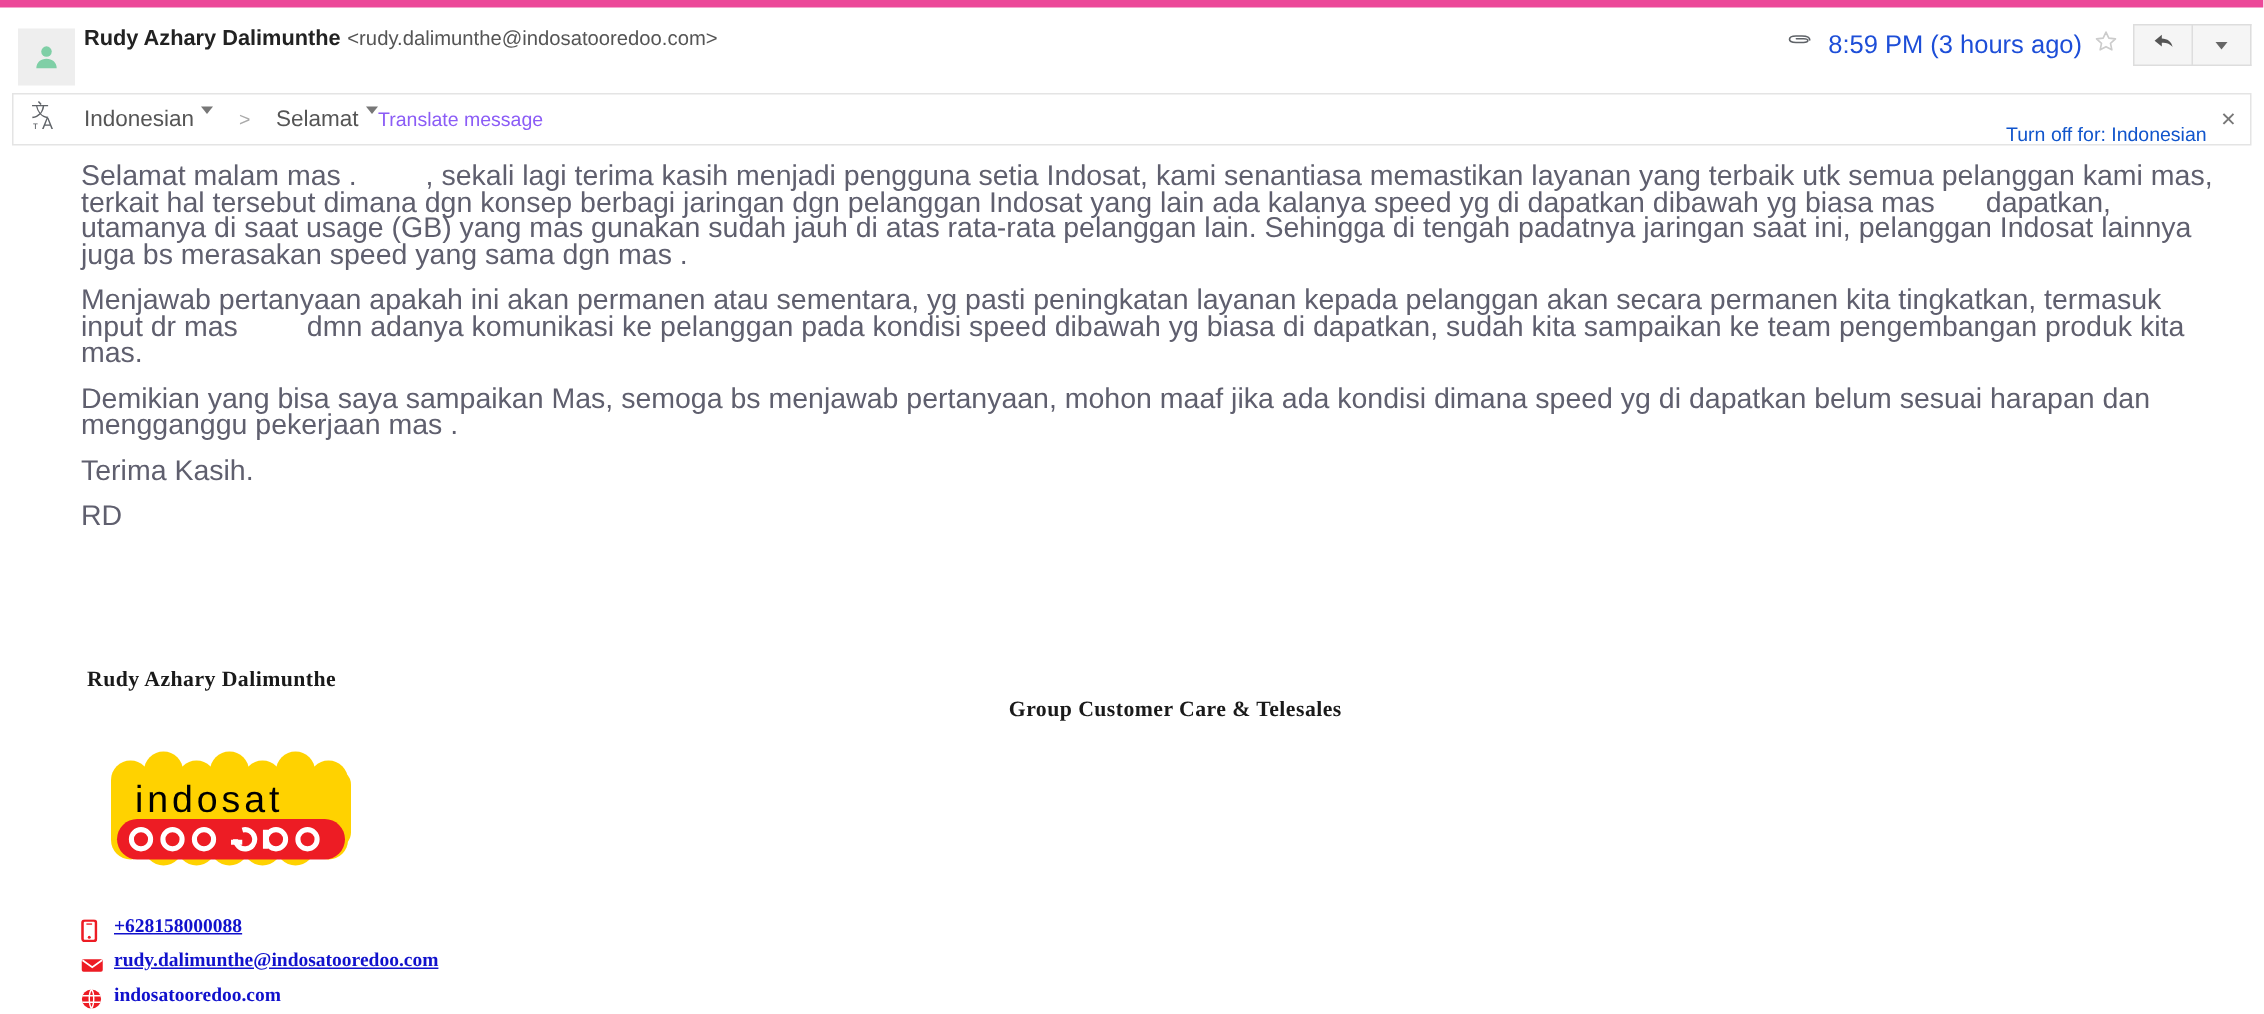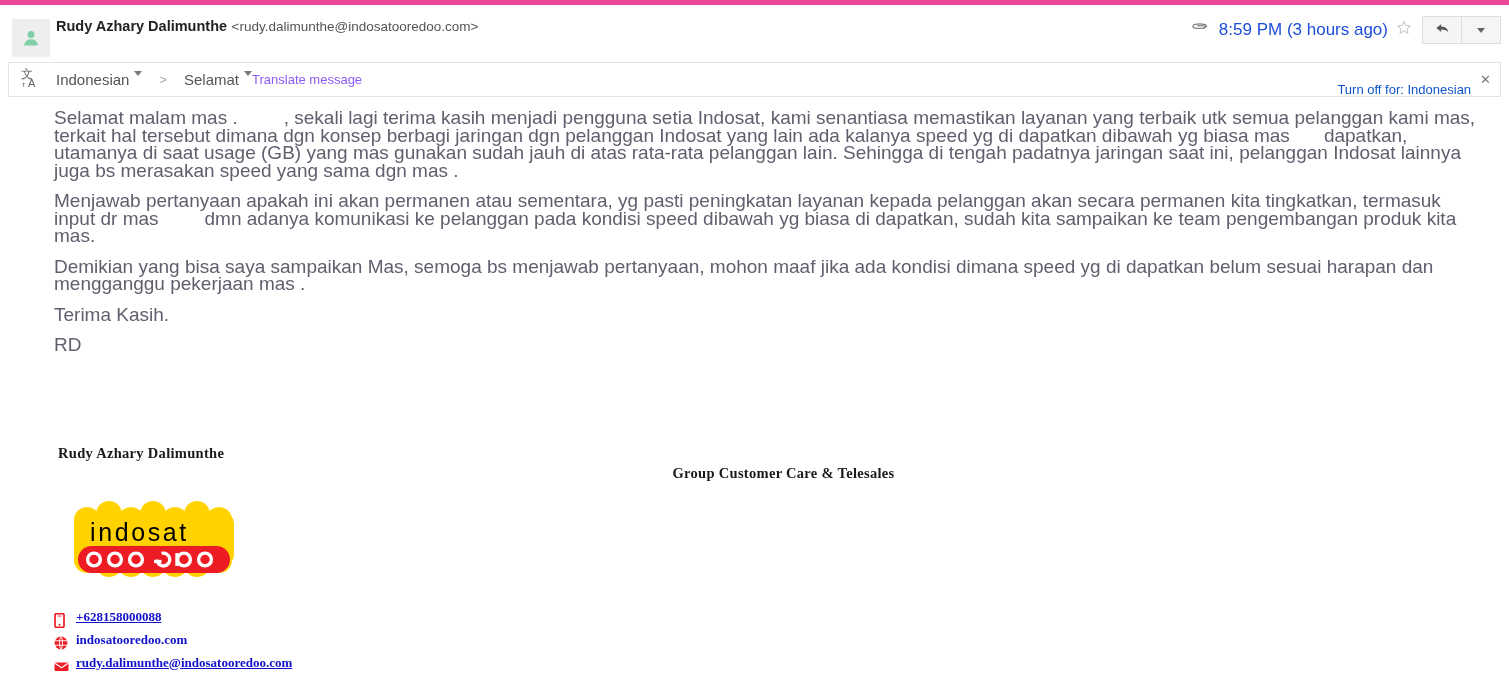--- a/index.html
+++ b/index.html
@@ -403,37 +403,37 @@
           <rect x="1" y="0.6" width="9" height="13.8" rx="1.6" fill="none" stroke="#ed1c24" stroke-width="1.7"></rect>
           <rect x="3.6" y="2.6" width="3.8" height="0.9" fill="#ed1c24"></rect>
           <circle cx="5.5" cy="11.8" r="1" fill="#ed1c24"></circle>
         </svg>
       </span>
       <span class="contact-link">+628158000088</span>
     </div>
 
     <div class="contact-row">
       <span class="contact-icon">
+        <svg width="15" height="11" viewBox="0 0 15 11">
+          <rect x="0.5" y="1.5" width="14" height="8.4" rx="1.2" fill="#ed1c24"></rect>
+          <path d="M1 2.2l6.5 4.6L14 2.2" fill="none" stroke="#ffffff" stroke-width="1.2"></path>
+        </svg>
+      </span>
+      <span class="contact-link">rudy.dalimunthe@indosatooredoo.com</span>
+    </div>
+
+    <div class="contact-row">
+      <span class="contact-icon">
         <svg width="14" height="14" viewBox="0 0 14 14">
           <circle cx="7" cy="7" r="6.4" fill="#ed1c24"></circle>
           <path d="M7 0.6c-2 2.2-2 9.8 0 12.8M7 .6c2 2.2 2 9.8 0 12.8M0.9 4.8h12.2M0.9 9.2h12.2" fill="none" stroke="#ffffff" stroke-width="0.95"></path>
         </svg>
       </span>
       <span class="contact-link nounder">indosatooredoo.com</span>
     </div>
-
-    <div class="contact-row">
-      <span class="contact-icon">
-        <svg width="15" height="11" viewBox="0 0 15 11">
-          <rect x="0.5" y="1.5" width="14" height="8.4" rx="1.2" fill="#ed1c24"></rect>
-          <path d="M1 2.2l6.5 4.6L14 2.2" fill="none" stroke="#ffffff" stroke-width="1.2"></path>
-        </svg>
-      </span>
-      <span class="contact-link">rudy.dalimunthe@indosatooredoo.com</span>
-    </div>
   </div>
 
   <div class="social-row">
 
     <span class="social-item">
       <svg width="24" height="32" viewBox="0 0 24 32">
         <path d="M14.8 31V17.4h4.4l.7-5.3h-5.1V8.7c0-1.5.4-2.6 2.6-2.6h2.8V1.4C19.7 1.3 18 1.1 16 1.1c-4.2 0-7 2.6-7 7.3v4.1H4.6v5.3H9V31z" fill="#ed1c24"></path>
       </svg>
     </span>
 

